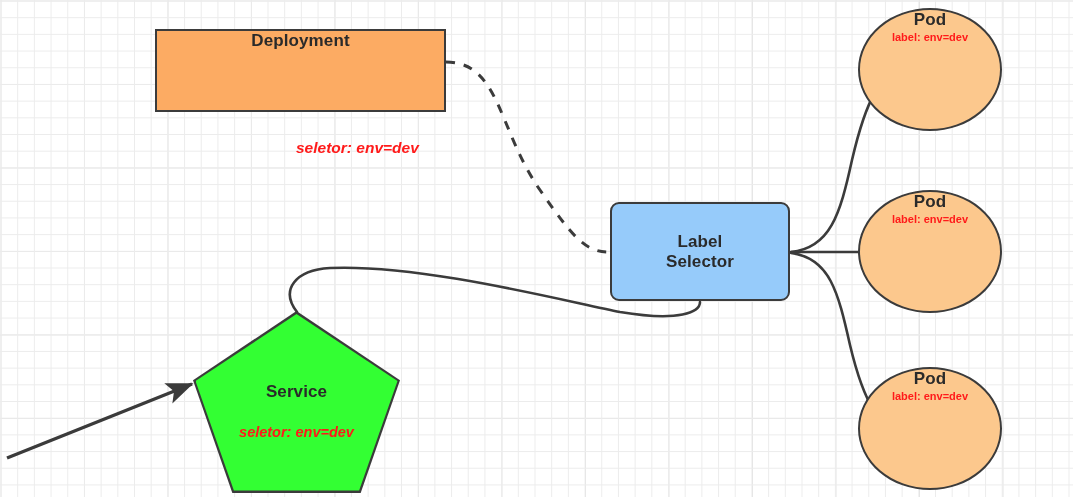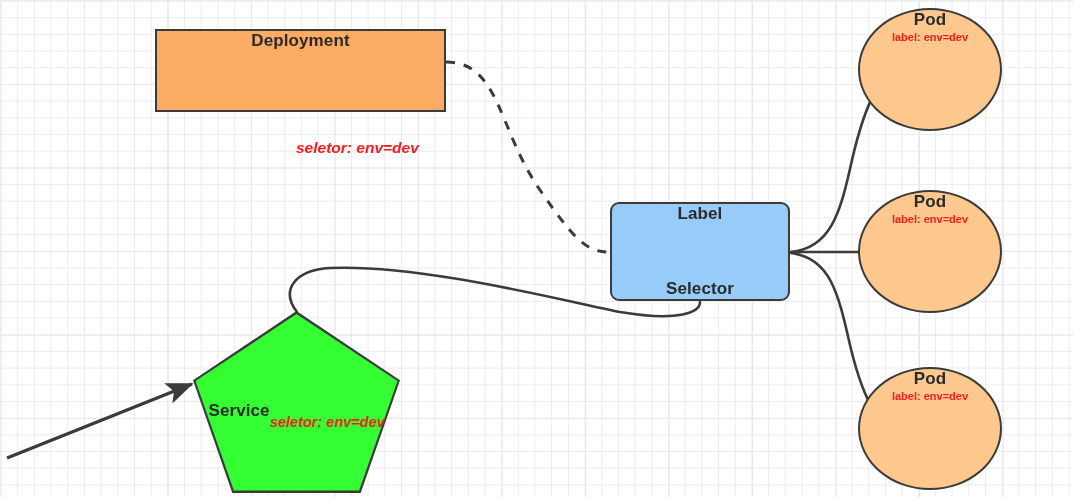--- a/index.html
+++ b/index.html
@@ -67,21 +67,21 @@
 
   
   #label-selector {
     left: 610px;
     top: 202px;
     width: 180px;
     height: 99px;
     background: #96cbfa;
     border: 2.5px solid #3b3b3b;
     border-radius: 9px;
-    justify-content: space-between;
+    justify-content: center;
   }
   #label-selector .node-title { font-size: 17px; }
 
   
   .pod {
     width: 144px;
     height: 123px;
     background: #fcc88d;
     border: 2.5px solid #3b3b3b;
     border-radius: 50%;
@@ -113,20 +113,21 @@
     left: 2.5px; top: 3px;
     width: calc(100% - 5px);
     height: calc(100% - 5.5px);
     background: #33ff33;
     clip-path: polygon(50% 0%, 100% 38%, 81% 100%, 19% 100%, 0% 38%);
   }
   #service .svc-text {
     position: relative;
     z-index: 2;
     display: flex;
+    flex-direction: column;
     align-items: center;
     margin-top: 18px;
   }
   #service .node-sub-red {
     font-style: italic;
     margin-top: 22px;
     font-size: 14.5px;
   }
 
   

